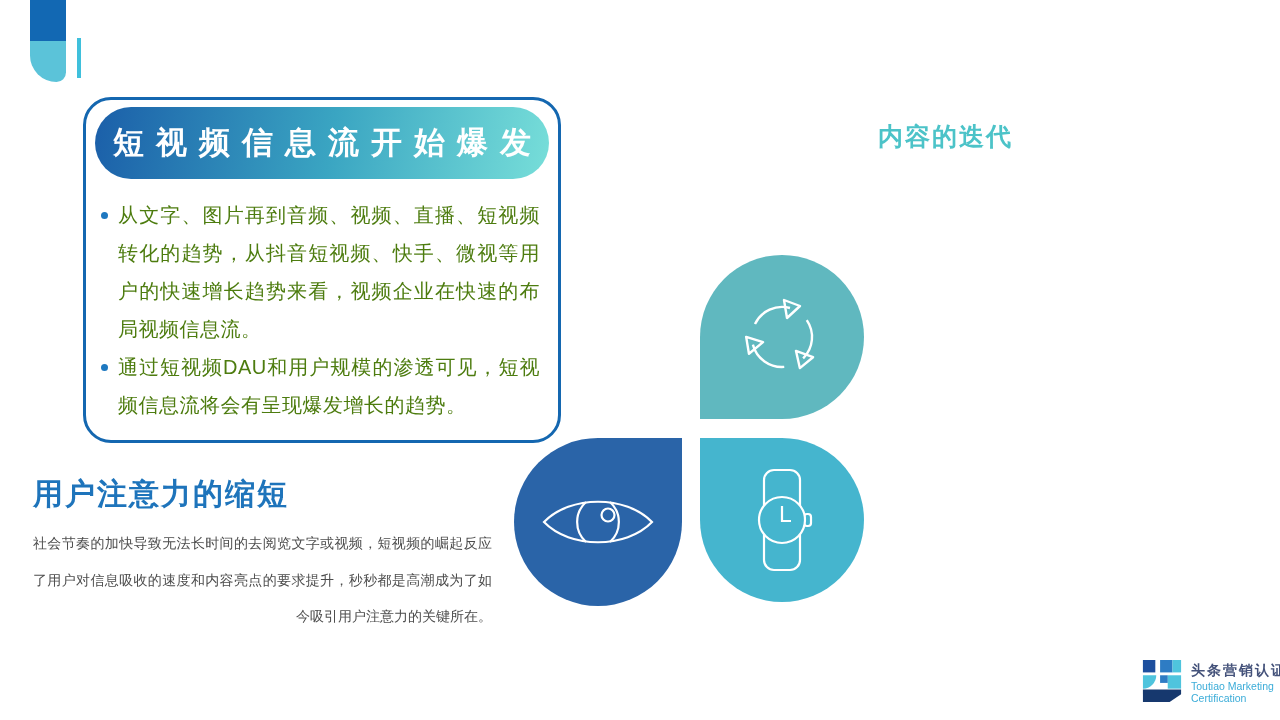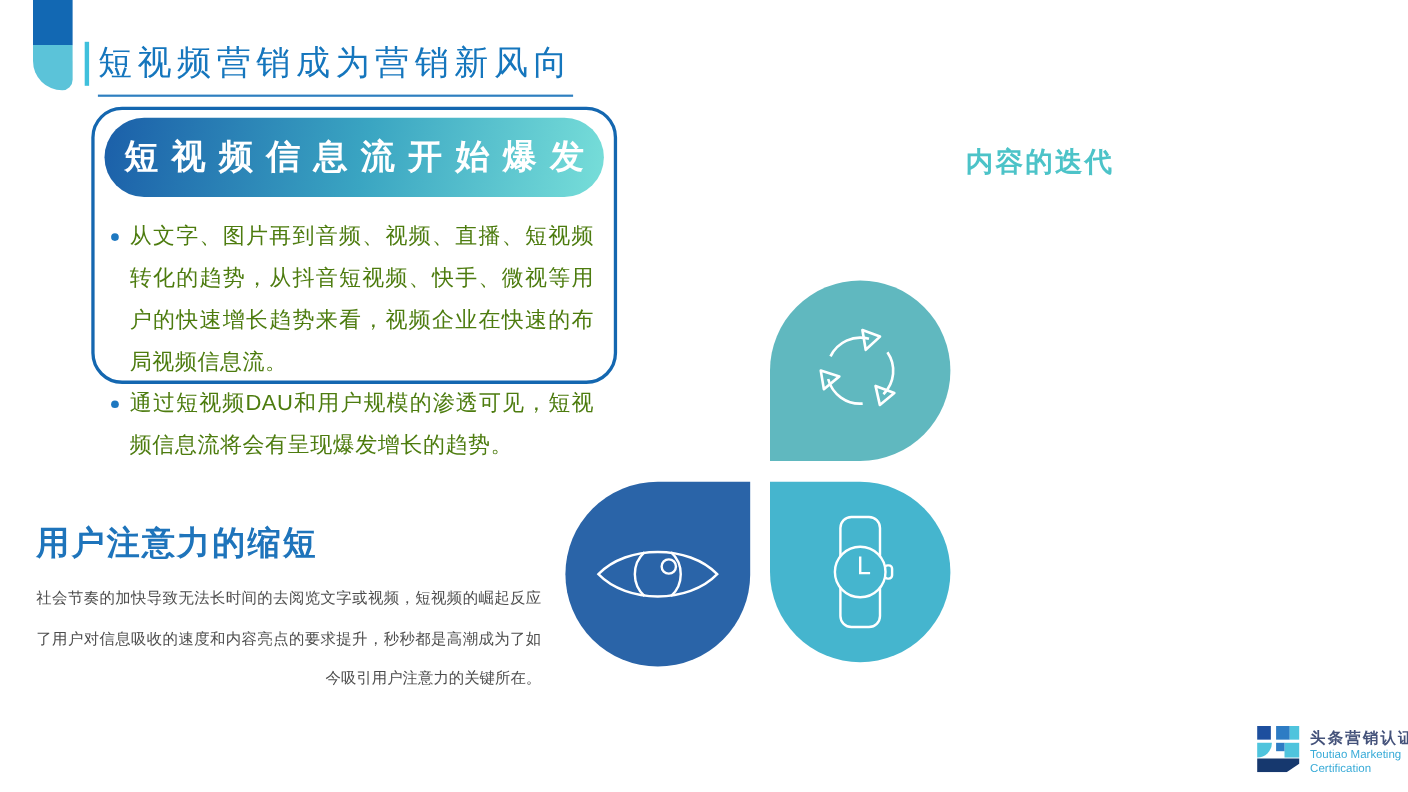--- a/index.html
+++ b/index.html
@@ -12,21 +12,21 @@
   .decor-light{position:absolute;left:30px;top:41px;width:36px;height:41px;background:#5bc3d9;border-radius:0 0 10px 28px;}
   
   .title-bar{position:absolute;left:77px;top:38px;width:4px;height:40px;background:#3fc0dc;}
   .page-title{
     position:absolute;left:89px;top:36px;margin:0;
     font-size:31px;font-weight:500;letter-spacing:5px;color:#1576bd;
     padding-bottom:8px;border-bottom:2px solid #2e7fc0;white-space:nowrap;
   }
   
   .card{
-    position:absolute;left:83px;top:97px;width:478px;height:252px;box-sizing:border-box;
+    position:absolute;left:83px;top:97px;width:478px;height:346px;box-sizing:border-box;
     background:#fff;border:3px solid #1467b0;border-radius:28px;
   }
   .card-pill{
     margin:7px 9px 0 9px;height:72px;border-radius:40px;
     background:linear-gradient(100deg,#1b5fa9 0%,#3aa5c2 52%,#77ded9 100%);
     display:flex;align-items:center;justify-content:center;
   }
   .card-pill span{
     color:#ffffff;font-size:31px;font-weight:bold;letter-spacing:12px;text-indent:12px;white-space:nowrap;
   }
@@ -39,42 +39,41 @@
   
   .drop{position:absolute;display:flex;align-items:center;justify-content:center;}
   .drop-recycle{left:700px;top:255px;width:164px;height:164px;background:#60b8bf;border-radius:50% 50% 50% 0;}
   .drop-eye{left:514px;top:438px;width:168px;height:168px;background:#2a64a8;border-radius:50% 0 50% 50%;}
   .drop-watch{left:700px;top:438px;width:164px;height:164px;background:#45b5ce;border-radius:0 50% 50% 50%;}
   .drop svg{display:block;}
   
   .sec{position:absolute;left:878px;width:318px;}
   .sec h2{margin:0;font-size:25px;font-weight:bold;letter-spacing:2px;color:#4cc3c8;}
   .sec p{margin:14px 0 0 0;font-size:18px;line-height:36px;color:#4d4d4d;text-align:justify;}
-  .sec-content{top:130px;}
+  .sec-content{top:120px;}
   .sec-frag{top:384px;}
   
   .sec-attn{position:absolute;left:33px;top:474px;width:459px;}
   .sec-attn h2{margin:0;font-size:30px;font-weight:bold;letter-spacing:2px;color:#1e74bb;text-align:left;}
   .sec-attn p{margin:10px 0 0 0;font-size:14px;line-height:36.5px;color:#4d4d4d;text-align:justify;text-align-last:right;}
   
   .logo{position:absolute;left:1142px;top:660px;display:flex;align-items:center;}
   .logo-text{margin-left:9px;}
   .logo-cn{font-size:14px;font-weight:bold;letter-spacing:2px;color:#44527a;white-space:nowrap;}
   .logo-en{font-size:10.5px;line-height:12.5px;color:#3bacd8;white-space:nowrap;}
 </style>
 </head>
 <body>
 
 <div class="slide">
 
   <div class="decor-dark"></div>
   <div class="decor-light"></div>
 
   <div class="title-bar"></div>
-  <h1 class="page-title">短视频营销成为营销新风向</h1>
 
   <div class="card">
     <div class="card-pill">
       <span>短视频信息流开始爆发</span>
     </div>
     <div class="card-bullets">
       <div class="bullet">
         <span class="dot"></span>
         <span class="btext">从文字、图片再到音频、视频、直播、短视频转化的趋势，从抖音短视频、快手、微视等用户的快速增长趋势来看，视频企业在快速的布局视频信息流。</span>
       </div>

